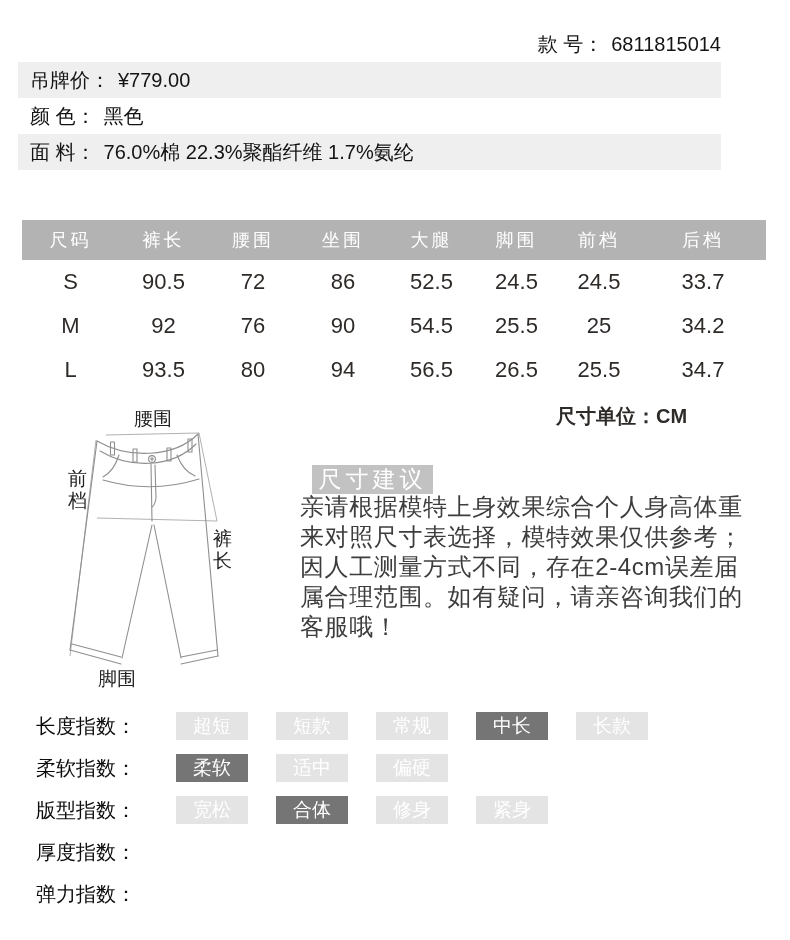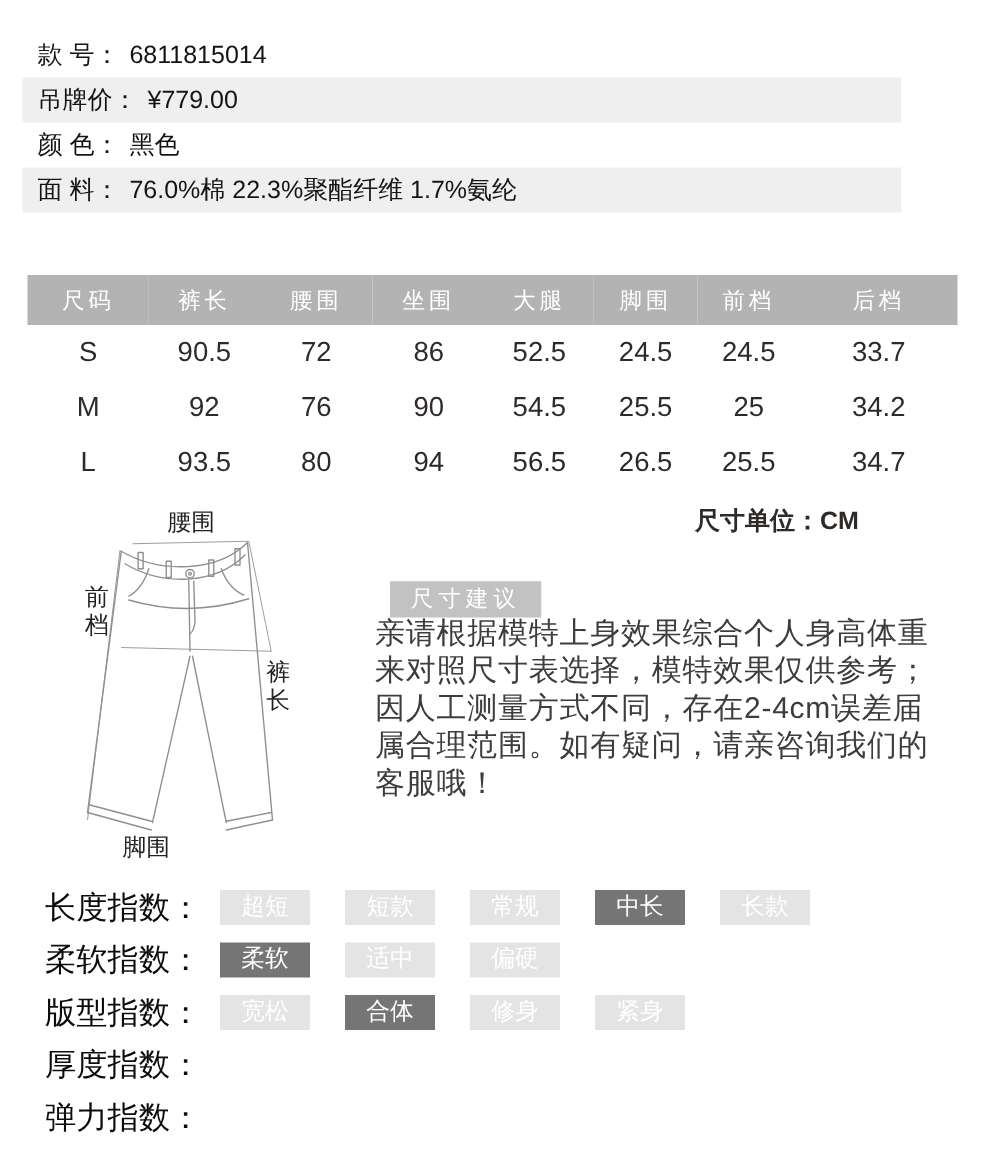--- a/index.html
+++ b/index.html
@@ -11,21 +11,21 @@
     --text_dark:#1a1a1a;
   }
   html,body{margin:0;padding:0;background:#fff;}
   body{font-family:"Liberation Sans","DejaVu Sans",sans-serif;}
   .page{position:relative;width:790px;height:940px;background:#fff;overflow:hidden;color:var(--text_dark);}
 
   
   .info-row{position:absolute;left:18px;width:703px;height:36px;line-height:36px;
             padding-left:12px;box-sizing:border-box;font-size:20px;color:#141414;white-space:nowrap;}
   .info-row.hl{background:var(--row_highlight_bg);}
-  .info-row:nth-child(1){top:26px;}
+  .info-row:nth-child(1){top:26px;text-align:right;}
   .info-row:nth-child(2){top:62px;}
   .info-row:nth-child(3){top:98px;}
   .info-row:nth-child(4){top:134px;}
   .info-value{margin-left:8px;}
 
   
   .size-table{position:absolute;left:22px;top:220px;width:744px;border-collapse:collapse;table-layout:fixed;}
   .size-table th{height:38px;background:var(--table_header_bg);color:#fff;font-weight:400;
                  font-size:18px;letter-spacing:3px;text-align:center;vertical-align:middle;}
   .size-table td{height:42px;font-size:22px;color:#2e2a28;text-align:center;vertical-align:middle;}
@@ -38,32 +38,32 @@
   .dlabel{position:absolute;font-size:19px;color:#222;line-height:22px;}
   .dlabel.waist{left:134px;top:8px;}
   .dlabel.rise{left:68px;top:68px;width:22px;word-break:break-all;}
   .dlabel.plen{left:213px;top:128px;width:22px;word-break:break-all;}
   .dlabel.leg{left:98px;top:268px;}
   .pline{stroke:#8f8f8f;stroke-width:1.1;fill:none;stroke-linecap:round;stroke-linejoin:round;}
   .mline{stroke:#9d9d9d;stroke-width:0.8;fill:none;}
 
   
   .badge{position:absolute;left:312px;top:465px;width:121px;height:29px;line-height:29px;
-         background:var(--badge_bg);color:#fff;font-size:18px;letter-spacing:4px;text-align:center;}
+         background:var(--badge_bg);color:#fff;font-size:23px;letter-spacing:4px;text-align:center;}
   .advice{position:absolute;left:300px;top:492px;width:448px;margin:0;
           font-size:24px;line-height:30px;letter-spacing:0.6px;color:#3d3d3d;text-align:left;}
 
   
   .index-row{position:absolute;left:0;width:790px;height:28px;}
   .index-row:nth-child(1){top:712px;}
   .index-row:nth-child(2){top:754px;}
   .index-row:nth-child(3){top:796px;}
   .index-row:nth-child(4){top:838px;}
   .index-row:nth-child(5){top:880px;}
-  .index-label{position:absolute;left:36px;top:0;line-height:28px;font-size:25px;
+  .index-label{position:absolute;left:36px;top:0;line-height:28px;font-size:20px;
                font-weight:500;color:#0c0c0c;white-space:nowrap;}
   .chips{position:absolute;left:176px;top:0;white-space:nowrap;}
   .chip{display:inline-block;width:72px;height:28px;line-height:28px;margin-right:28px;
         background:var(--chip_bg);color:#fff;font-size:19px;text-align:center;vertical-align:top;}
   .chip.sel{background:var(--chip_selected_bg);}
 </style>
 </head>
 <body>
 
 <div class="page">

